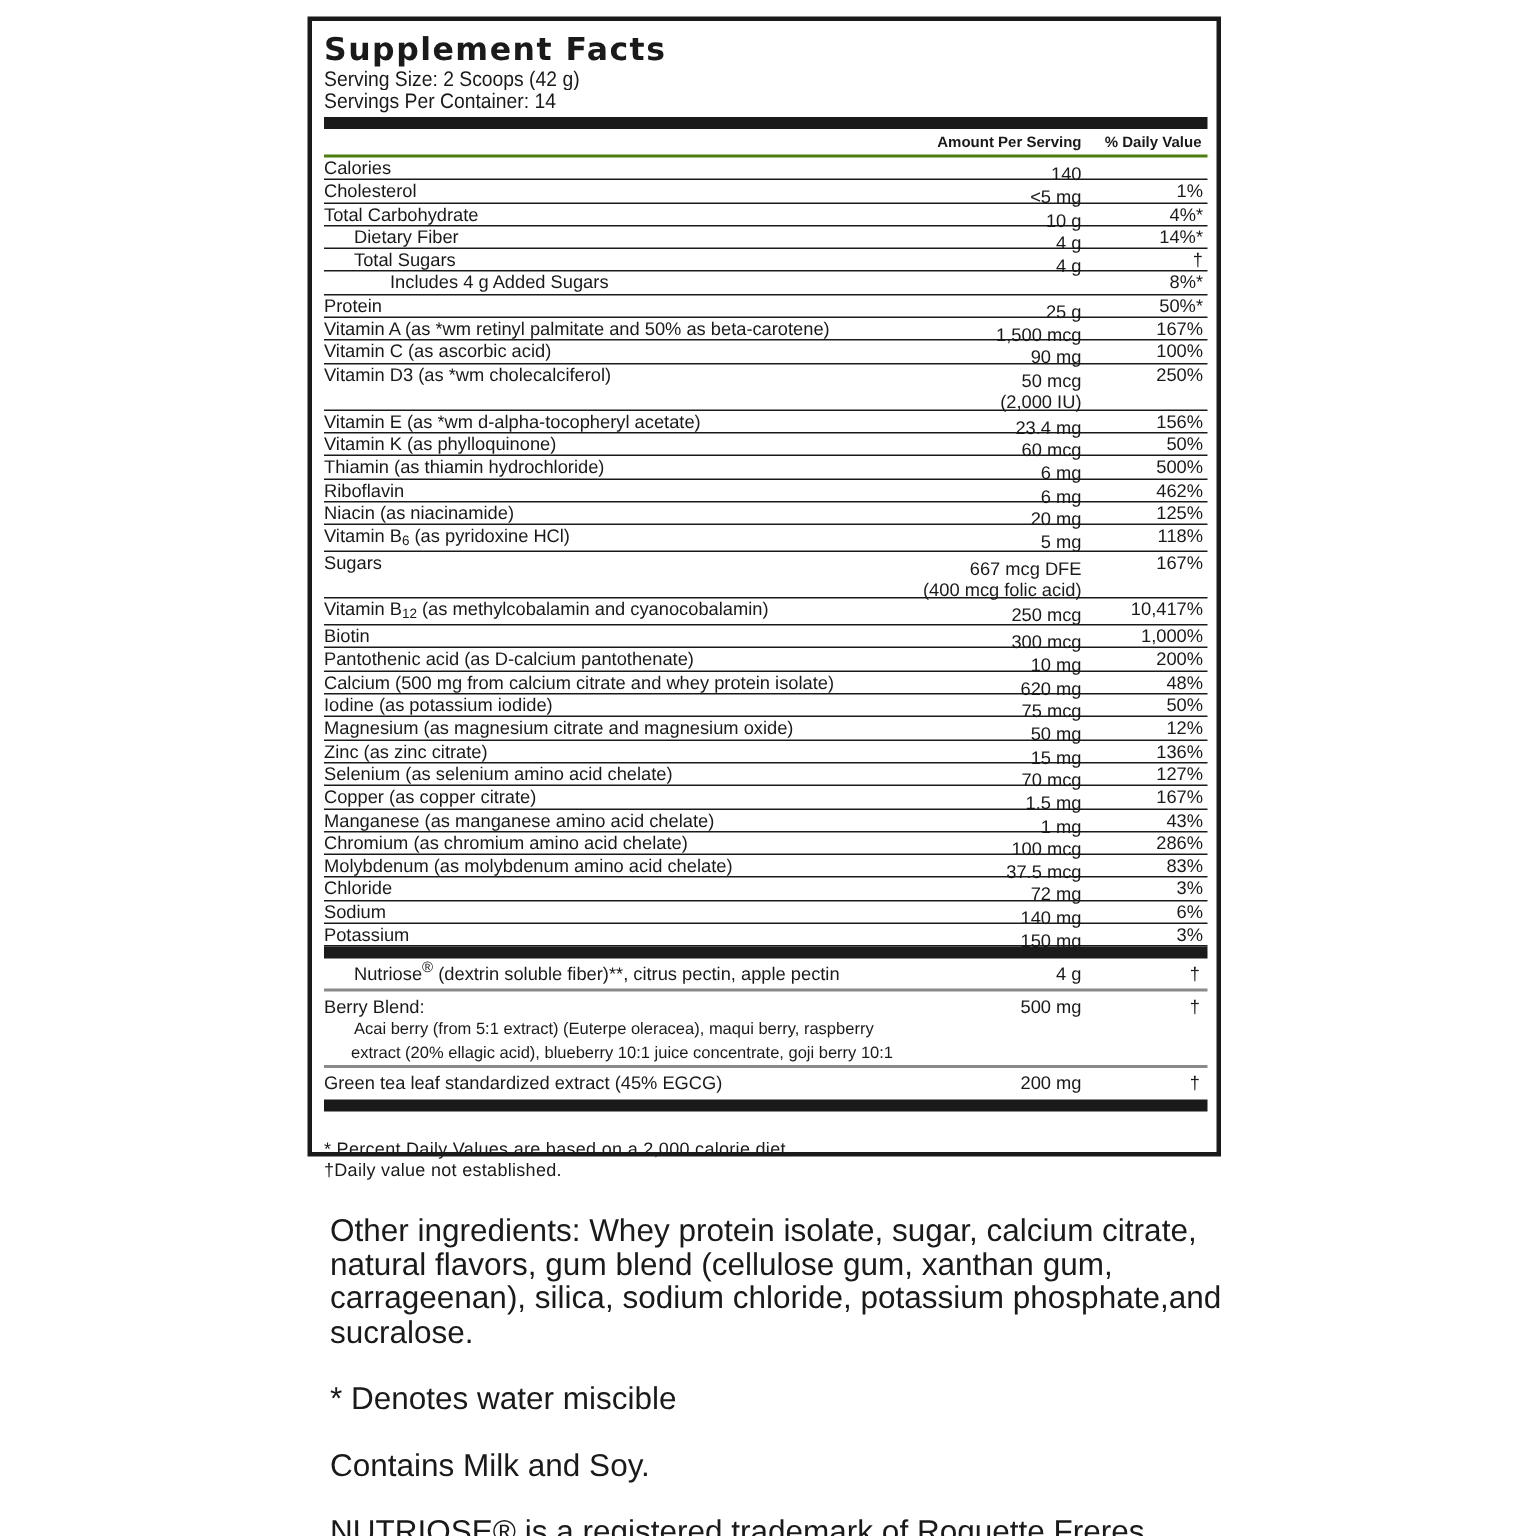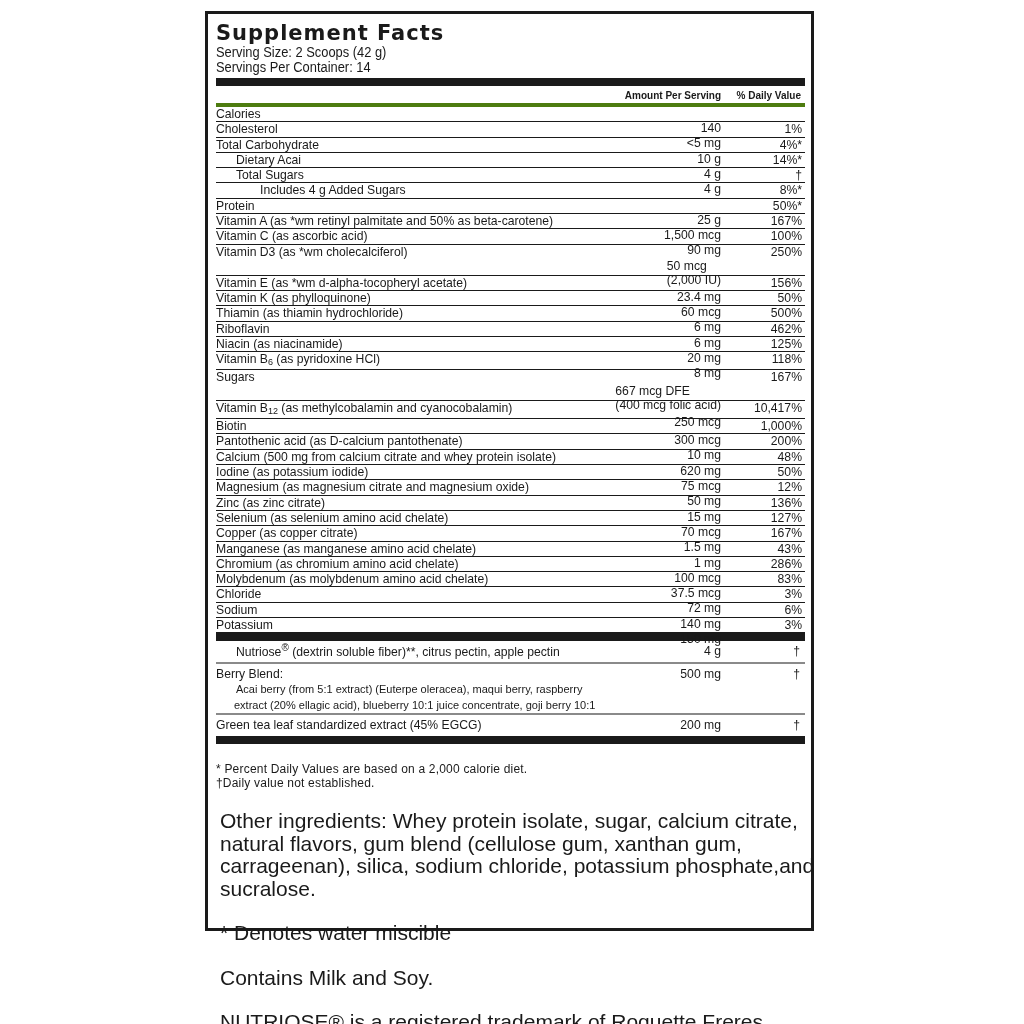--- a/index.html
+++ b/index.html
@@ -1,30 +1,30 @@
 <!DOCTYPE html>
 <html><head>
 <meta charset="utf-8">
 <style>
   html, body { margin:0; padding:0; background:#ffffff; }
   body { width:1024px; height:1024px; position:relative; overflow:hidden;
          font-family:"Liberation Sans", sans-serif; color:#1a1a1a; }
-  .panel { position:absolute; left:205px; top:11px; width:609px; height:920px;
+  .panel { position:absolute; left:205px; top:11px; width:609px; height:760px;
            border:3px solid #1a1a1a; box-sizing:border-box; }
   .inner { position:absolute; left:8px; right:6px; top:0; }
   .title { font-family:"DejaVu Sans", sans-serif; font-weight:bold; font-size:21px;
            letter-spacing:1px; margin-top:7px; line-height:24px; }
   .serv { font-size:14px; line-height:15px; transform:scaleX(0.92); transform-origin:left; white-space:nowrap; }
   .thick { height:8px; background:#1a1a1a; margin-top:3px; }
-  .hdr { position:relative; height:17px; border-bottom:4px solid #4d7c0f; font-size:10px; font-weight:bold; }
+  .hdr { position:relative; height:17px; border-bottom:2px solid #4d7c0f; font-size:10px; font-weight:bold; }
   .hdr .amt { position:absolute; right:84px; top:4px; }
   .hdr .dv { position:absolute; right:4px; top:4px; }
   .row { position:relative; font-size:12.2px; line-height:14px; border-bottom:1px solid #1a1a1a; min-height:14.3px; }
   .row .nm { display:block; white-space:nowrap; }
-  .row .amt { position:absolute; right:84px; top:14px; white-space:nowrap; }
+  .row .amt { position:absolute; right:84px; top:4px; text-align:right; white-space:nowrap; }
   .row .dv { position:absolute; right:3px; top:0; text-align:right; }
   .row.two { min-height:30px; }
   .ind1 { padding-left:20px; }
   .ind2 { padding-left:44px; }
   sub.sm { font-size:9px; vertical-align:-2px; }
   .blend { position:relative; font-size:12.2px; line-height:14px; border-bottom:2px solid #8a8a8a; }
   .blend .amt { position:absolute; right:84px; top:3px; }
   .blend .dv { position:absolute; right:5px; top:3px; }
   .blend .nm { display:block; padding-top:3px; }
   .blend .sub { display:block; padding-left:20px; font-size:12.2px; padding-bottom:3px; }
@@ -62,21 +62,21 @@
           <span class="dv">1%</span>
         </div>
         <div class="row">
           <span class="nm ">Total Carbohydrate</span>
           <span class="amt">
             <div>10 g</div>
           </span>
           <span class="dv">4%*</span>
         </div>
         <div class="row">
-          <span class="nm ind1">Dietary Acai</span>
+          <span class="nm ind1">Dietary Fiber</span>
           <span class="amt">
             <div>4 g</div>
           </span>
           <span class="dv">14%*</span>
         </div>
         <div class="row">
           <span class="nm ind1">Total Sugars</span>
           <span class="amt">
             <div>4 g</div>
           </span>
@@ -149,21 +149,21 @@
         <div class="row">
           <span class="nm ">Niacin (as niacinamide)</span>
           <span class="amt">
             <div>20 mg</div>
           </span>
           <span class="dv">125%</span>
         </div>
         <div class="row">
           <span class="nm "><span>Vitamin B</span><sub class="sm">6</sub><span> (as pyridoxine HCl)</span></span>
           <span class="amt">
-            <div>8 mg</div>
+            <div>5 mg</div>
           </span>
           <span class="dv">118%</span>
         </div>
         <div class="row two">
           <span class="nm ">Sugars</span>
           <span class="amt">
             <div>667 mcg DFE</div>
             <div>(400 mcg folic acid)</div>
           </span>
           <span class="dv">167%</span>

